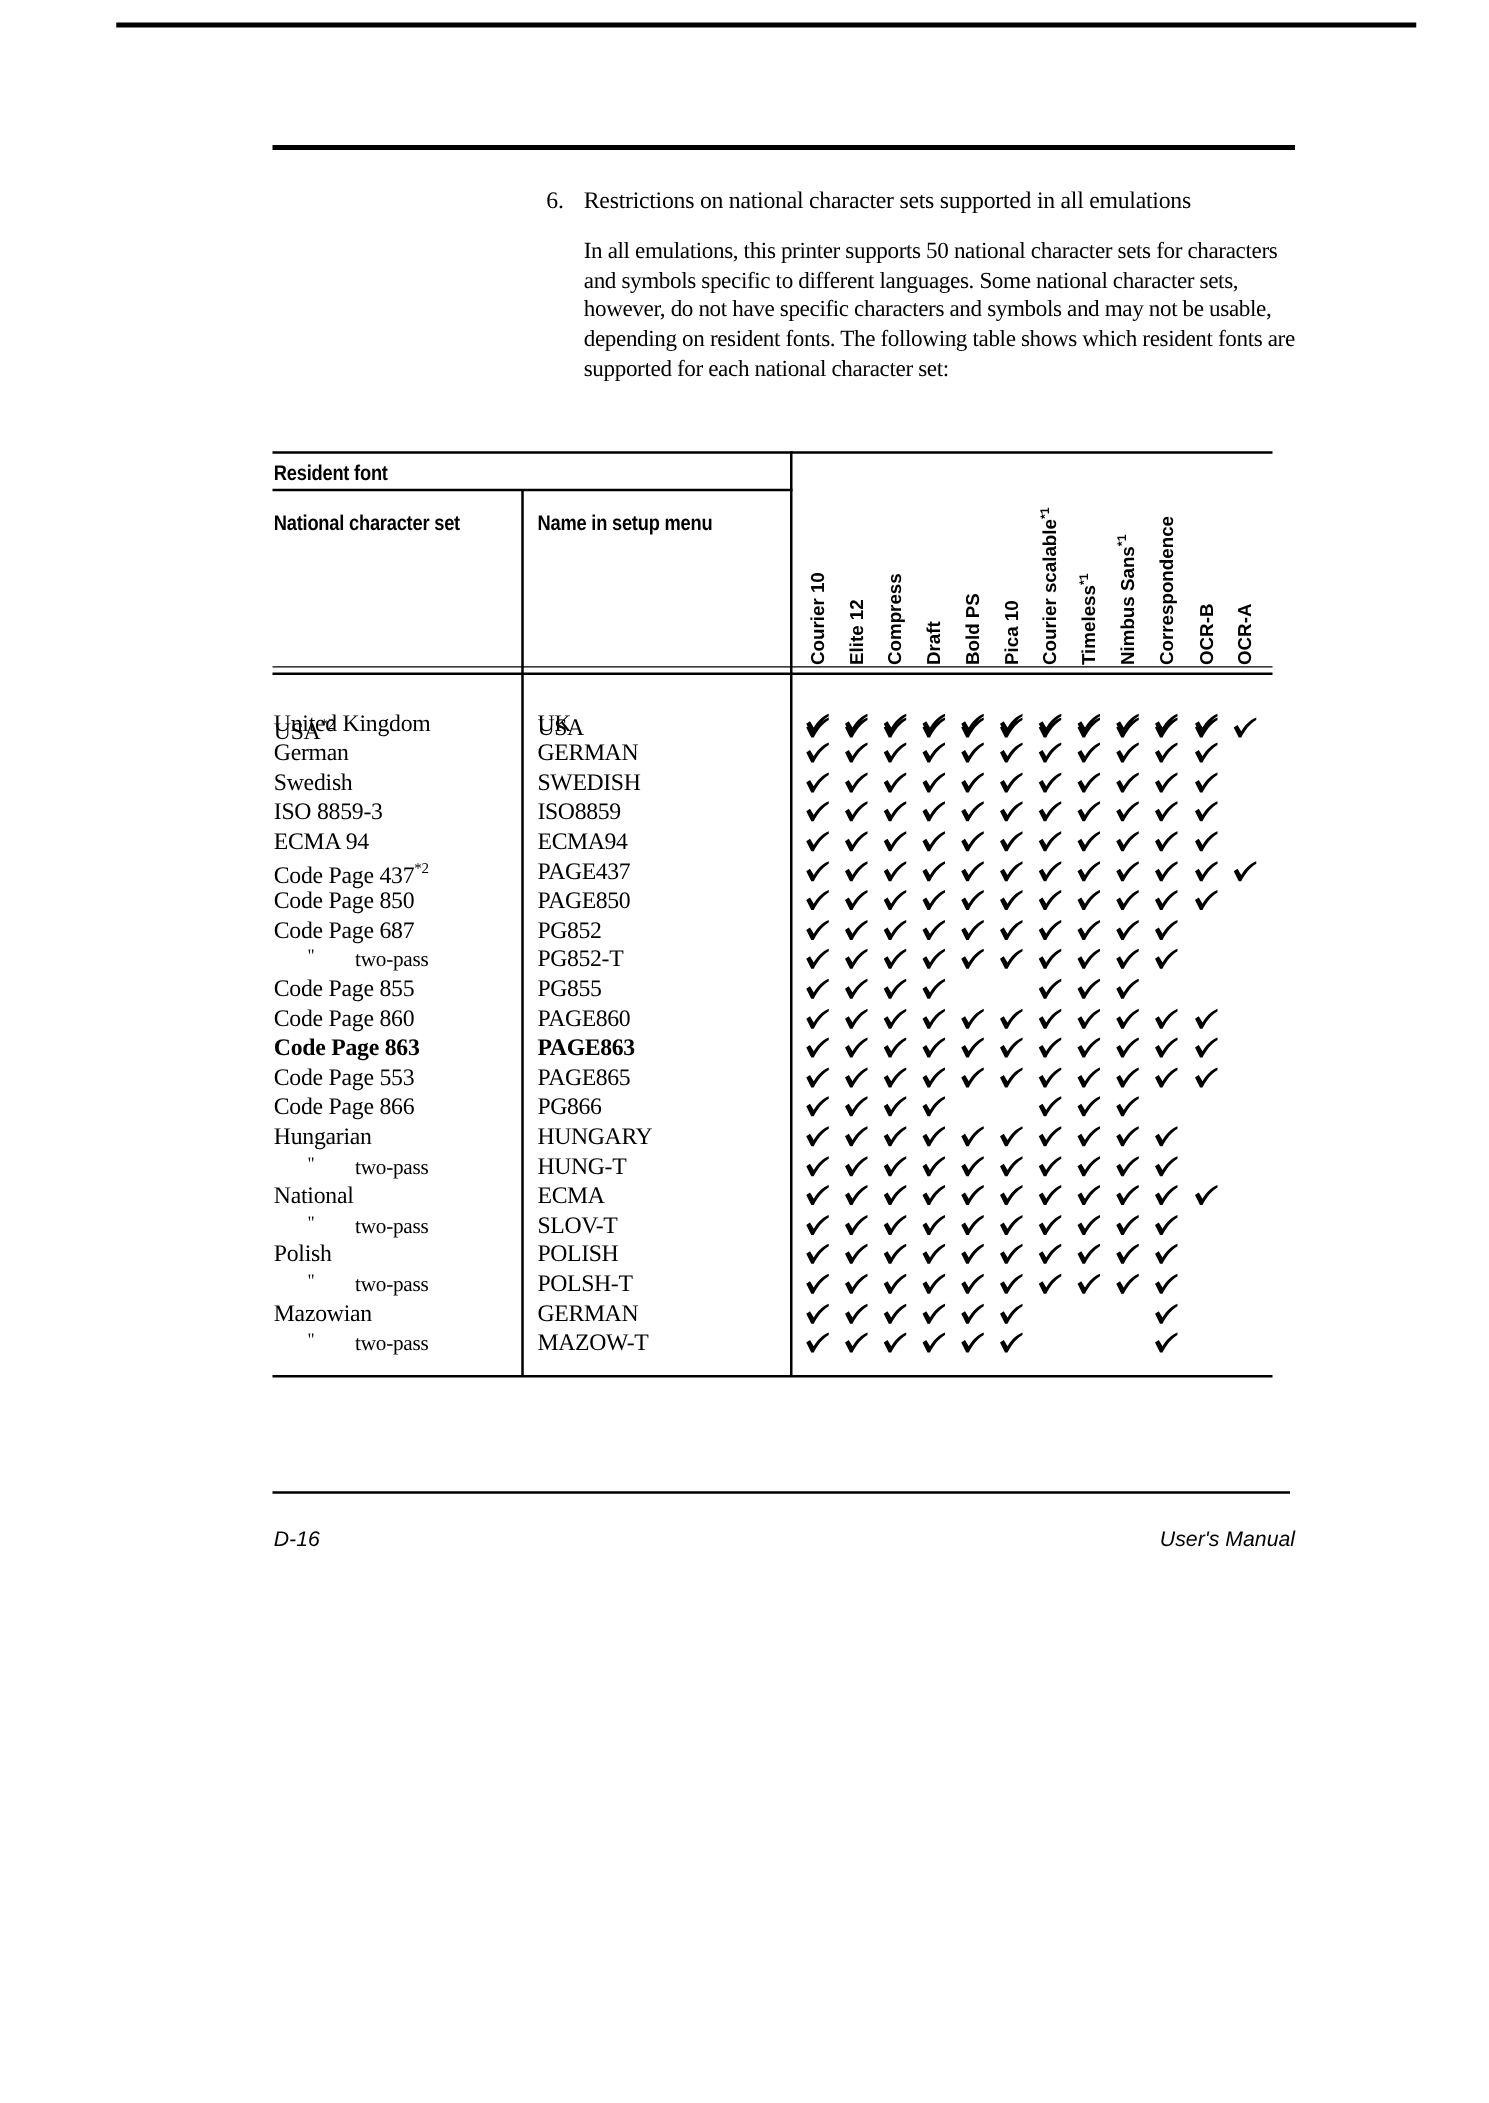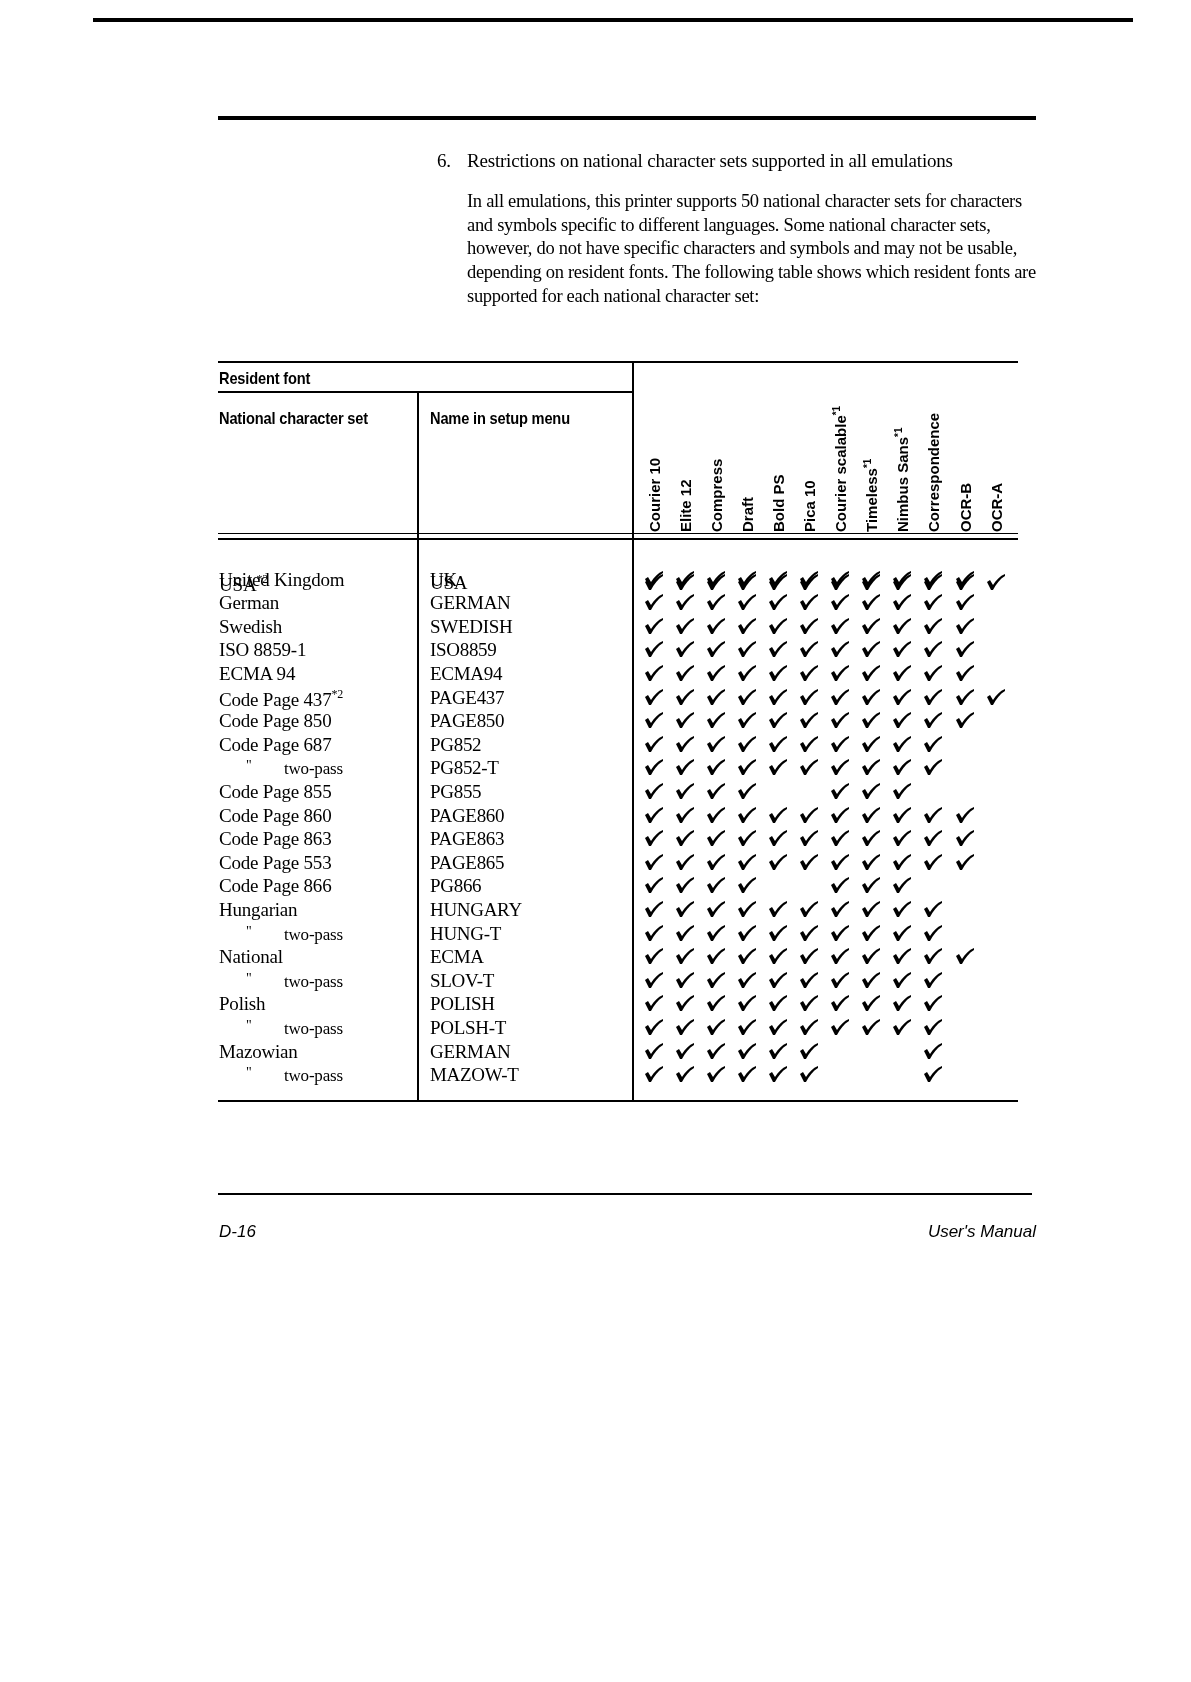--- a/index.html
+++ b/index.html
@@ -237,21 +237,21 @@
             <path d="M1 9 L4 7 L7 12 C10 7 14 3 19 1 L19 3 C14 6 10 11 7 17 L5 17 Z" fill="#000"></path>
           </svg></div>
         <div class="chk" style="left: 923px;"><svg viewBox="0 0 20 18">
             <path d="M1 9 L4 7 L7 12 C10 7 14 3 19 1 L19 3 C14 6 10 11 7 17 L5 17 Z" fill="#000"></path>
           </svg></div>
         <div class="chk" style="left: 955px;"><svg viewBox="0 0 20 18">
             <path d="M1 9 L4 7 L7 12 C10 7 14 3 19 1 L19 3 C14 6 10 11 7 17 L5 17 Z" fill="#000"></path>
           </svg></div>
       </div>
       <div class="row" style="top: 639.4px;">
-        <div class="c1"><span>ISO 8859-1</span></div>
+        <div class="c1"><span>ISO 8859-3</span></div>
         <div class="c2">ISO8859</div>
         <div class="chk" style="left: 644px;"><svg viewBox="0 0 20 18">
             <path d="M1 9 L4 7 L7 12 C10 7 14 3 19 1 L19 3 C14 6 10 11 7 17 L5 17 Z" fill="#000"></path>
           </svg></div>
         <div class="chk" style="left: 675px;"><svg viewBox="0 0 20 18">
             <path d="M1 9 L4 7 L7 12 C10 7 14 3 19 1 L19 3 C14 6 10 11 7 17 L5 17 Z" fill="#000"></path>
           </svg></div>
         <div class="chk" style="left: 706px;"><svg viewBox="0 0 20 18">
             <path d="M1 9 L4 7 L7 12 C10 7 14 3 19 1 L19 3 C14 6 10 11 7 17 L5 17 Z" fill="#000"></path>
           </svg></div>
@@ -517,21 +517,21 @@
         <div class="chk" style="left: 892px;"><svg viewBox="0 0 20 18">
             <path d="M1 9 L4 7 L7 12 C10 7 14 3 19 1 L19 3 C14 6 10 11 7 17 L5 17 Z" fill="#000"></path>
           </svg></div>
         <div class="chk" style="left: 923px;"><svg viewBox="0 0 20 18">
             <path d="M1 9 L4 7 L7 12 C10 7 14 3 19 1 L19 3 C14 6 10 11 7 17 L5 17 Z" fill="#000"></path>
           </svg></div>
         <div class="chk" style="left: 955px;"><svg viewBox="0 0 20 18">
             <path d="M1 9 L4 7 L7 12 C10 7 14 3 19 1 L19 3 C14 6 10 11 7 17 L5 17 Z" fill="#000"></path>
           </svg></div>
       </div>
-      <div class="row" style="top: 828.2px;">
+      <div class="row" style="top: 828.2px; font-weight: bold;">
         <div class="c1"><span>Code Page 863</span></div>
         <div class="c2">PAGE863</div>
         <div class="chk" style="left: 644px;"><svg viewBox="0 0 20 18">
             <path d="M1 9 L4 7 L7 12 C10 7 14 3 19 1 L19 3 C14 6 10 11 7 17 L5 17 Z" fill="#000"></path>
           </svg></div>
         <div class="chk" style="left: 675px;"><svg viewBox="0 0 20 18">
             <path d="M1 9 L4 7 L7 12 C10 7 14 3 19 1 L19 3 C14 6 10 11 7 17 L5 17 Z" fill="#000"></path>
           </svg></div>
         <div class="chk" style="left: 706px;"><svg viewBox="0 0 20 18">
             <path d="M1 9 L4 7 L7 12 C10 7 14 3 19 1 L19 3 C14 6 10 11 7 17 L5 17 Z" fill="#000"></path>

